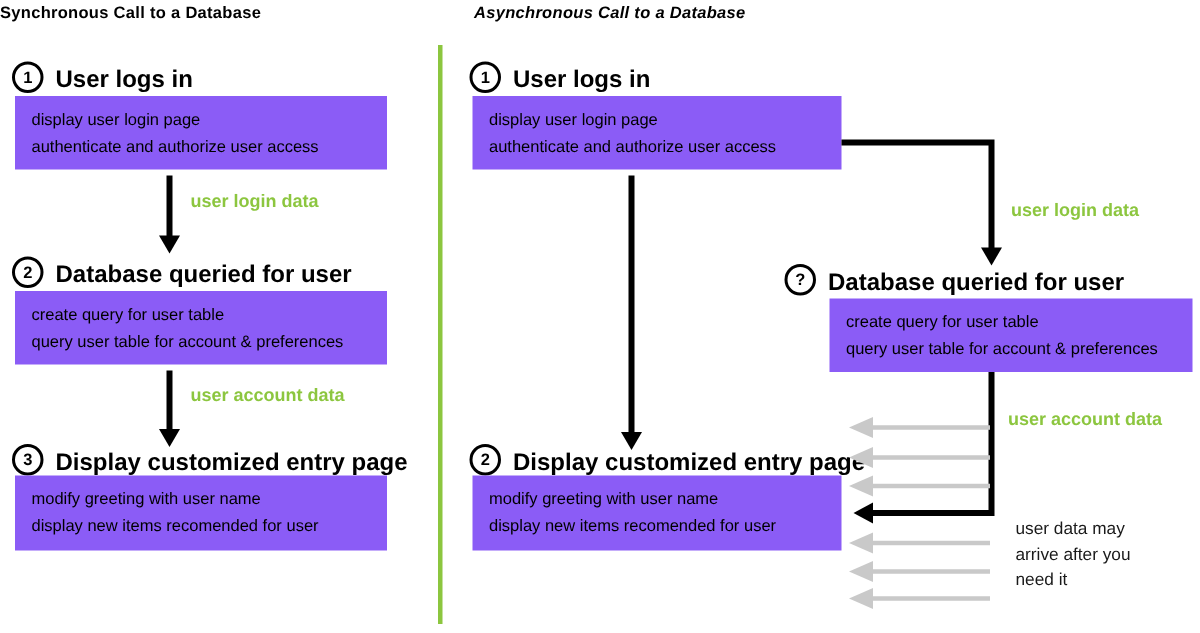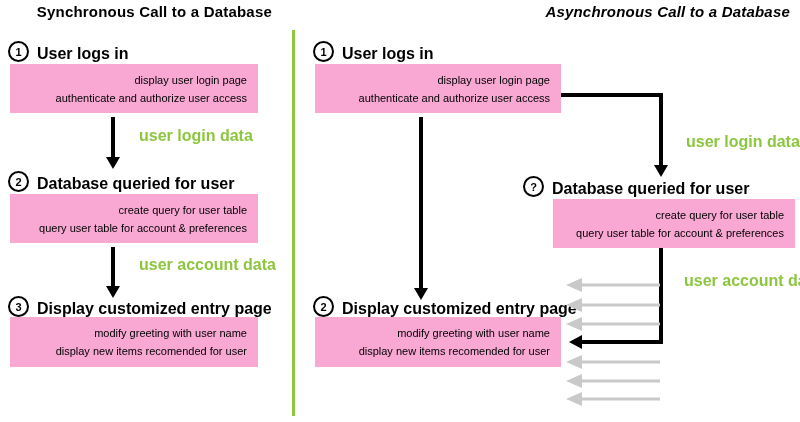--- a/index.html
+++ b/index.html
@@ -1,33 +1,33 @@
 <!DOCTYPE html>
 <html><head>
 <meta charset="utf-8">
 <style>
   * { box-sizing: border-box; margin: 0; padding: 0; }
   html,body { width:800px; height:422px; background:#ffffff; }
   body { font-family:"Liberation Sans", sans-serif; color:#000; }
   #canvas { position:relative; width:800px; height:422px; overflow:hidden; background:#fff; }
 
-  .title { position:absolute; top:3px; font-size:15px; font-weight:bold; text-align:right; letter-spacing:.2px; }
+  .title { position:absolute; top:3px; font-size:11px; font-weight:bold; text-align:left; letter-spacing:.2px; }
   #title-left  { left:0px;  width:272px; }
   #title-right { left:316px; width:474px;font-style:italic; }
 
   .divider { position:absolute; left:292px; top:30px; width:3px; height:386px; background:#8cc63f; }
 
   .badge { position:absolute; width:21px; height:21px; border:2px solid #000; border-radius:50%;
            background:#fff; font-size:11px; font-weight:bold;
            display:flex; align-items:center; justify-content:center; }
   .heading { position:absolute; font-size:16px; font-weight:bold; white-space:nowrap; }
-  .box { position:absolute; background:#f9a8d4; padding:7px 11px;text-align:right; }
+  .box { position:absolute; background:#8b5cf6; padding:7px 11px; }
   .box-line { font-size:11px; line-height:18px; white-space:nowrap; }
 
-  .glabel { position:absolute; color:#8cc63f; font-size:16px; font-weight:bold; white-space:nowrap;margin-left:12px; }
+  .glabel { position:absolute; color:#8cc63f; font-size:12px; font-weight:bold; white-space:nowrap; }
 
   .note { position:absolute; left:677px; top:345px; font-size:11.5px; line-height:17px; color:#1a1a1a; }
 
   #arrows { position:absolute; left:0; top:0; width:800px; height:422px; pointer-events:none; }
 </style>
 </head>
 <body>
 
 <div id="canvas">
 
@@ -79,20 +79,25 @@
 
   <div class="glabel" style="left:672px; top:272px;">user account data</div>
 
   <div class="badge" style="left:313px; top:296px;">2</div>
   <div class="heading" style="left:342px; top:300px;">Display customized entry page</div>
   <div class="box" style="left:315px; top:317px; width:246px; height:50px;">
     <div class="box-line">modify greeting with user name</div>
     <div class="box-line">display new items recomended for user</div>
   </div>
 
+  <div class="note">
+    <div>user data may</div>
+    <div>arrive after you</div>
+    <div>need it</div>
+  </div>
 
   <svg id="arrows" viewBox="0 0 800 422">
 
     <g>
       <line x1="113" y1="117" x2="113" y2="158" stroke="#000" stroke-width="4"></line>
       <polygon points="106,157 120,157 113,169" fill="#000"></polygon>
     </g>
 
     <g>
       <line x1="113" y1="247" x2="113" y2="287" stroke="#000" stroke-width="4"></line>

